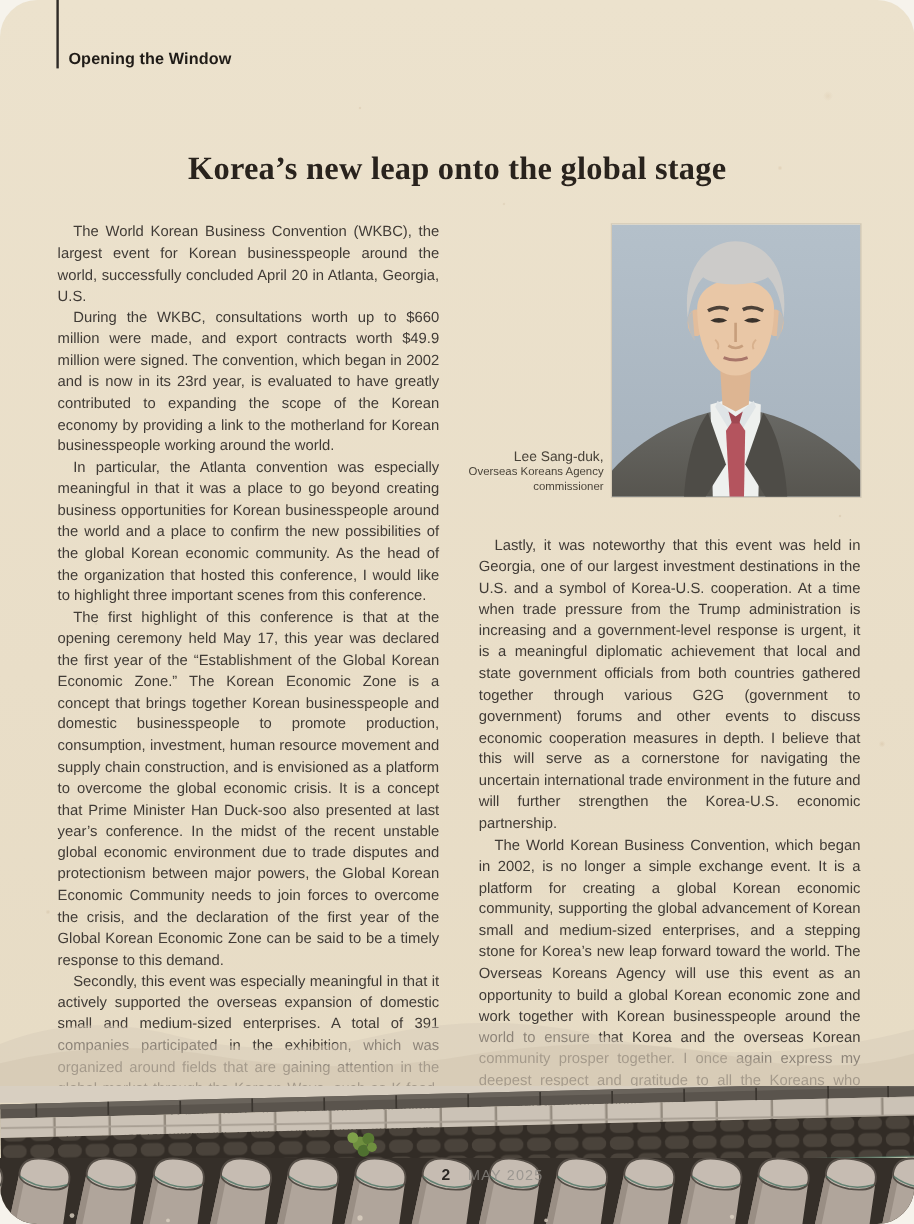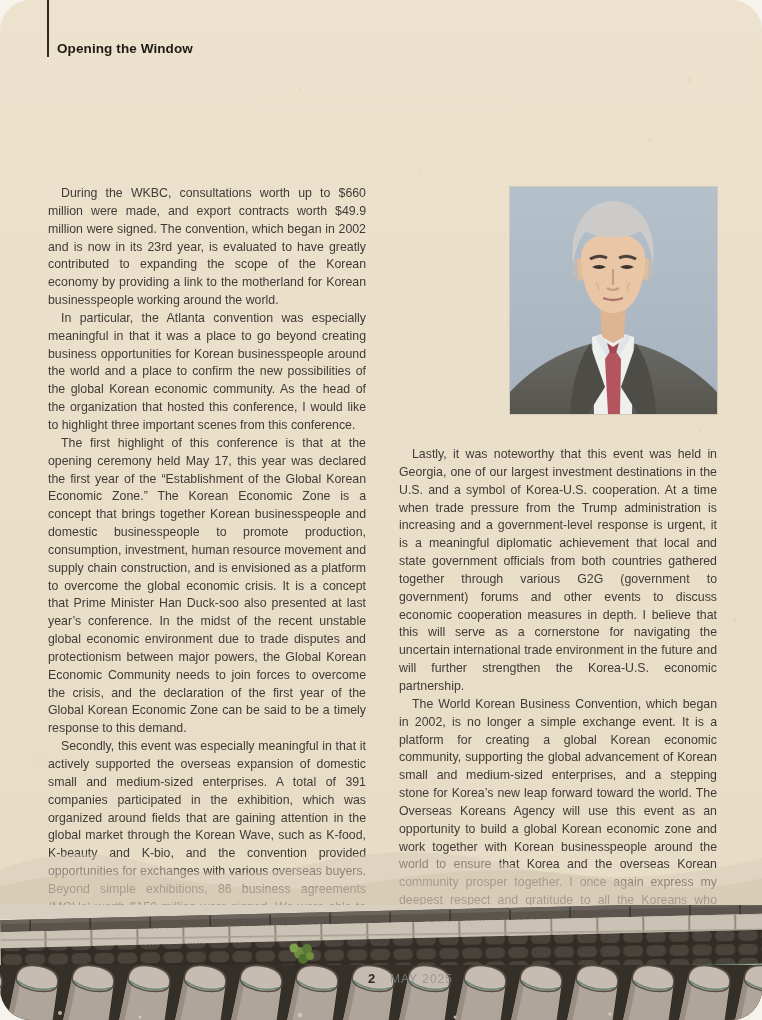--- a/index.html
+++ b/index.html
@@ -50,22 +50,24 @@
   .roof{position:absolute;left:0;top:905px;width:762px;height:115px;}
 </style>
 </head>
 <body>
 
 <div class="page">
 
   <div class="header-rule"></div>
   <div class="section-label">Opening the Window</div>
 
+  <h1 class="page-title">Korea’s new leap onto the global stage</h1>
 
   <div class="col col-left">
+    <p>The World Korean Business Convention (WKBC), the largest event for Korean businesspeople around the world, successfully concluded April 20 in Atlanta, Georgia, U.S.</p>
     <p>During the WKBC, consultations worth up to $660 million were made, and export contracts worth $49.9 million were signed. The convention, which began in 2002 and is now in its 23rd year, is evaluated to have greatly contributed to expanding the scope of the Korean economy by providing a link to the motherland for Korean businesspeople working around the world.</p>
     <p>In particular, the Atlanta convention was especially meaningful in that it was a place to go beyond creating business opportunities for Korean businesspeople around the world and a place to confirm the new possibilities of the global Korean economic community. As the head of the organization that hosted this conference, I would like to highlight three important scenes from this conference.</p>
     <p>The first highlight of this conference is that at the opening ceremony held May 17, this year was declared the first year of the “Establishment of the Global Korean Economic Zone.” The Korean Economic Zone is a concept that brings together Korean businesspeople and domestic businesspeople to promote production, consumption, investment, human resource movement and supply chain construction, and is envisioned as a platform to overcome the global economic crisis. It is a concept that Prime Minister Han Duck-soo also presented at last year’s conference. In the midst of the recent unstable global economic environment due to trade disputes and protectionism between major powers, the Global Korean Economic Community needs to join forces to overcome the crisis, and the declaration of the first year of the Global Korean Economic Zone can be said to be a timely response to this demand.</p>
     <p>Secondly, this event was especially meaningful in that it actively supported the overseas expansion of domestic small and medium-sized enterprises. A total of 391 companies participated in the exhibition, which was organized around fields that are gaining attention in the global market through the Korean Wave, such as K-food, K-beauty and K-bio, and the convention provided opportunities for exchanges with various overseas buyers. Beyond simple exhibitions, 86 business agreements (MOUs) worth $150 million were signed. We were able to confirm once again that the power of Hansang (global Korean merchants), combined with the</p>
   </div>
 
   <svg class="portrait" viewBox="0 0 207 227" xmlns="http://www.w3.org/2000/svg">
     <defs>
       <linearGradient id="pbg" x1="0" y1="0" x2="0" y2="1">
         <stop offset="0" stop-color="#b4c0ca"></stop>
@@ -105,20 +107,25 @@
     <path d="M109,71 Q117,67 126,72" stroke="#4c4138" stroke-width="3" fill="none"></path>
 
     <path d="M82,80 Q89,76 96,80 Q89,84 82,80 Z" fill="#3a322b"></path>
     <path d="M110,80 Q117,76 124,80 Q117,84 110,80 Z" fill="#3a322b"></path>
 
     <path d="M103,82 L103,98 M97,101 Q103,105 109,101" stroke="#c79e7c" stroke-width="2.2" fill="none"></path>
     <path d="M93,111 Q103,115 113,111" stroke="#a8766a" stroke-width="2.4" fill="none"></path>
     <path d="M86,96 Q90,100 88,104 M120,96 Q116,100 118,104" stroke="#d8b18d" stroke-width="1.6" fill="none"></path>
   </svg>
 
+  <div class="caption">
+    <div class="cap-name">Lee Sang-duk,</div>
+    <div class="cap-org">Overseas Koreans Agency</div>
+    <div class="cap-role">commissioner</div>
+  </div>
 
   <div class="col col-right">
     <p>Lastly, it was noteworthy that this event was held in Georgia, one of our largest investment destinations in the U.S. and a symbol of Korea-U.S. cooperation. At a time when trade pressure from the Trump administration is increasing and a government-level response is urgent, it is a meaningful diplomatic achievement that local and state government officials from both countries gathered together through various G2G (government to government) forums and other events to discuss economic cooperation measures in depth. I believe that this will serve as a cornerstone for navigating the uncertain international trade environment in the future and will further strengthen the Korea-U.S. economic partnership.</p>
     <p><span>The World Korean Business Convention, which began in 2002, is no longer a simple exchange event. It is a platform for creating a global Korean economic community, supporting the global advancement of Korean small and medium-sized enterprises, and a stepping stone for Korea’s new leap forward toward the world. The Overseas Koreans Agency will use this event as an opportunity to build a global Korean economic zone and work together with Korean businesspeople around the world to ensure that Korea and the overseas Korean community prosper together. I once again express my deepest respect and gratitude to all the Koreans who have quietly been working hard all over the world.</span><span class="endmark"></span></p>
   </div>
 
   <svg class="mist" viewBox="0 0 762 86" xmlns="http://www.w3.org/2000/svg">
     <path d="M0,50 Q70,22 150,44 Q230,64 320,42 Q420,20 520,48 Q640,70 762,38 L762,86 L0,86 Z" fill="#d7cbba" opacity="0.5"></path>
     <path d="M0,66 Q90,44 180,60 Q290,78 400,58 Q520,40 620,62 Q700,76 762,58 L762,86 L0,86 Z" fill="#cdc0ac" opacity="0.38"></path>
   </svg>

